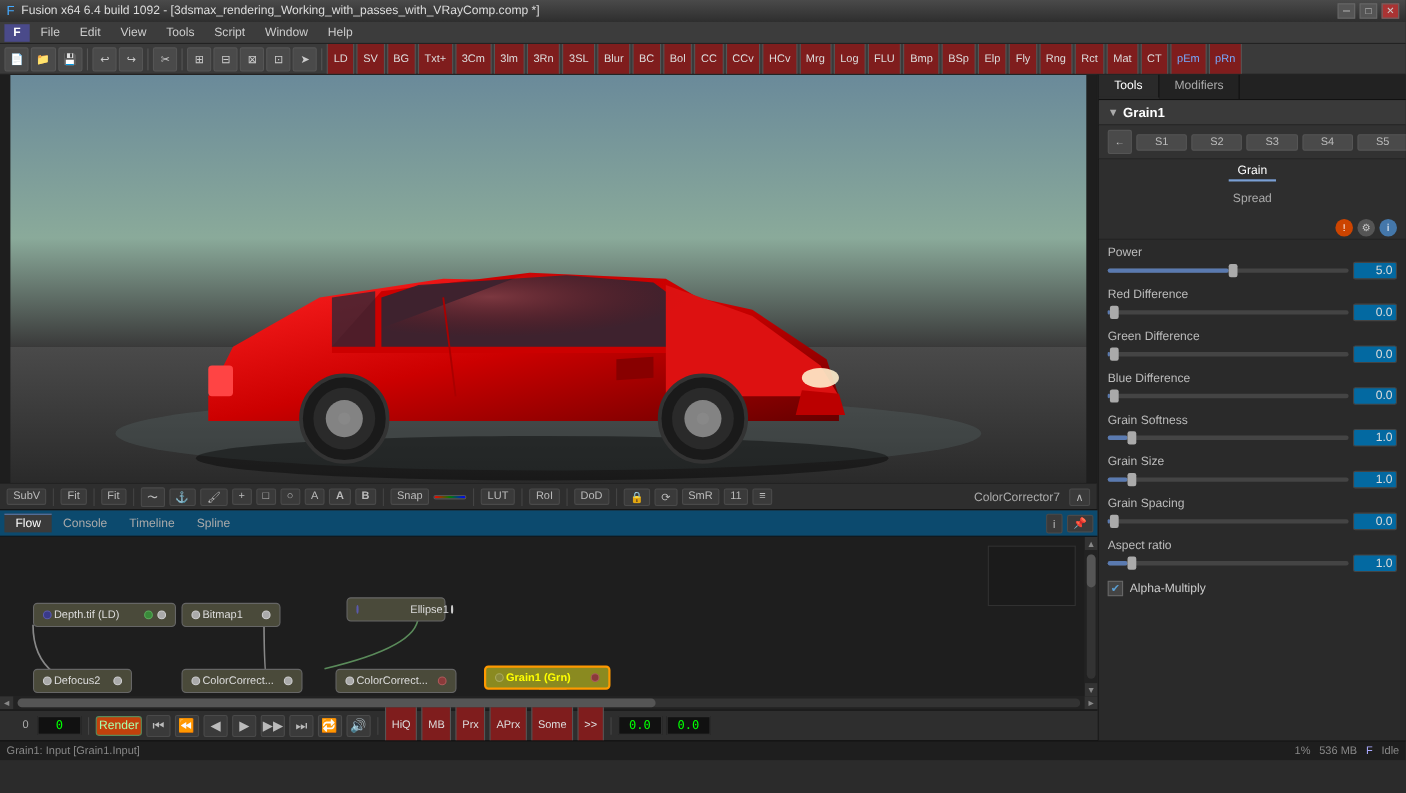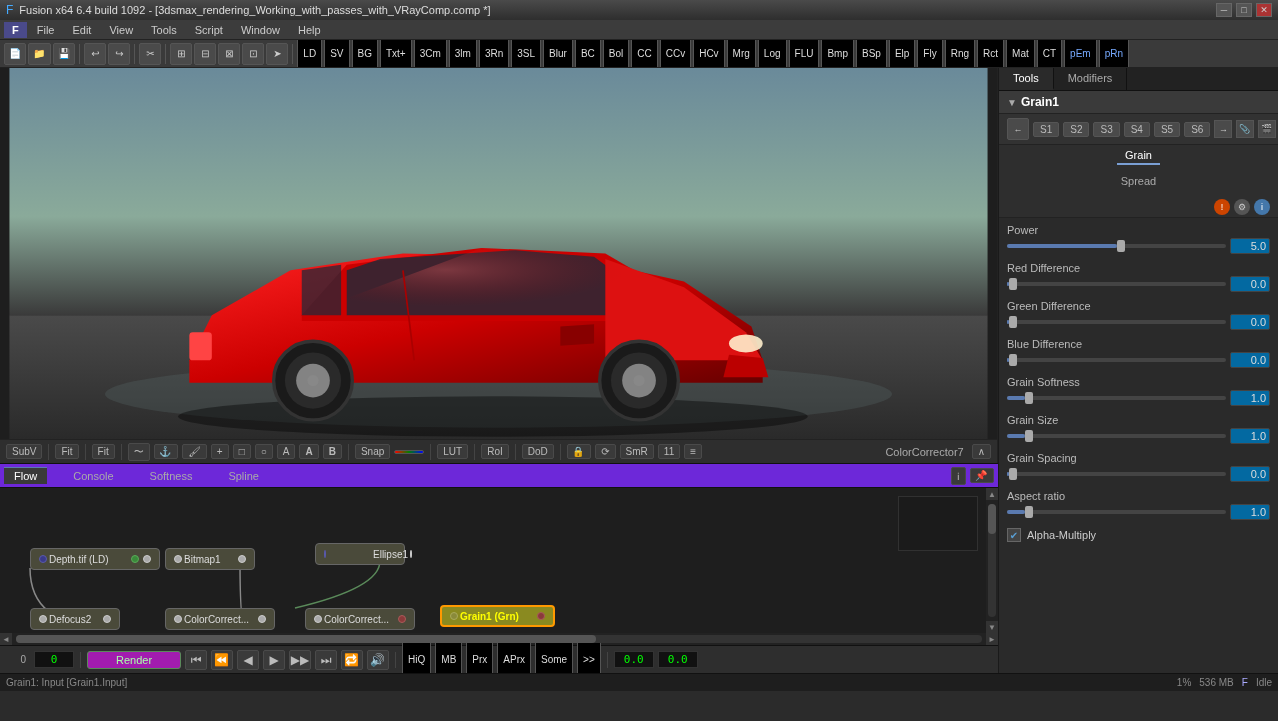--- a/index.html
+++ b/index.html
@@ -76,21 +76,21 @@
       border: 1px solid #555;
       color: #ccc;
       font-size: 10px;
       cursor: pointer;
       display: flex; align-items: center; justify-content: center;
       border-radius: 2px;
     }
     .tb-sep { width: 1px; height: 20px; background: #555; margin: 0 2px; }
     .tb-label {
       padding: 13px 5px;
-      background: #000000;
+      background: #7f1d1d;
       border: 1px solid #555;
       color: #ddd;
       font-size: 10px;
       cursor: pointer;
       border-radius: 2px;
     }
 
     
     #main-area {
       display: flex;
@@ -187,21 +187,21 @@
 
     #grain1-inputs {
       display: flex;
       align-items: center;
       padding: 4px 8px;
       gap: 4px;
       background: #323232;
       border-bottom: 1px solid #222;
     }
     .input-btn {
-      padding: 1px 6px;
+      padding: 1px 16px;
       background: #4a4a4a;
       border: 1px solid #555;
       color: #bbb;
       font-size: 10px;
       cursor: pointer;
       border-radius: 2px;
     }
     .input-icons { display: flex; gap: 4px; margin-left: auto; }
     .input-icon { width: 18px; height: 18px; background: #4a4a4a; border: 1px solid #555; display: flex; align-items: center; justify-content: center; font-size: 9px; cursor: pointer; }
 
@@ -295,25 +295,25 @@
     
     #bottom-area {
       height: 210px;
       display: flex;
       flex-direction: column;
       border-top: 1px solid #111;
     }
 
     #flow-tabs {
       height: 24px;
-      background: #6d28d9;
+      background: #0c4a6e;
       display: flex;
       align-items: center;
       padding: 0 4px;
-      gap: 16px;
+      gap: 0;
       border-bottom: 1px solid #111;
     }
     .flow-tab {
       padding: 2px 10px;
       color: #aaa;
       cursor: pointer;
       font-size: 11px;
     }
     .flow-tab.active {
       background: #3a3a3a;
@@ -392,24 +392,24 @@
       background: #111;
       border: 1px solid #333;
       color: #0f0;
       font-family: monospace;
       font-size: 11px;
       padding: 1px 6px;
       min-width: 40px;
       text-align: center;
     }
     .render-btn {
-      background: #a21caf;
+      background: #c2410c;
       border: 1px solid #5a8a5a;
       color: #aaffaa;
-      padding: 2px 28px;
+      padding: 2px 2px;
       font-size: 11px;
       cursor: pointer;
       border-radius: 3px;
     }
     .transport-sep { width: 1px; height: 16px; background: #444; margin: 0 2px; }
 
     #status-bar {
       height: 18px;
       background: #1e1e1e;
       display: flex;
@@ -666,21 +666,21 @@
         <div id="viewer-name">ColorCorrector7</div>
         <div class="vt-btn" style="margin-left:4px;">∧</div>
       </div>
     </div>
 
     <div id="bottom-area">
 
       <div id="flow-tabs">
         <div class="flow-tab active">Flow</div>
         <div class="flow-tab">Console</div>
-        <div class="flow-tab">Softness</div>
+        <div class="flow-tab">Timeline</div>
         <div class="flow-tab">Spline</div>
         <div class="flow-tab-right">
           <div class="vt-btn">ℹ</div>
           <div class="vt-btn">📌</div>
         </div>
       </div>
 
       <div id="flow-area-with-scroll">
         <div id="flow-canvas">
 

